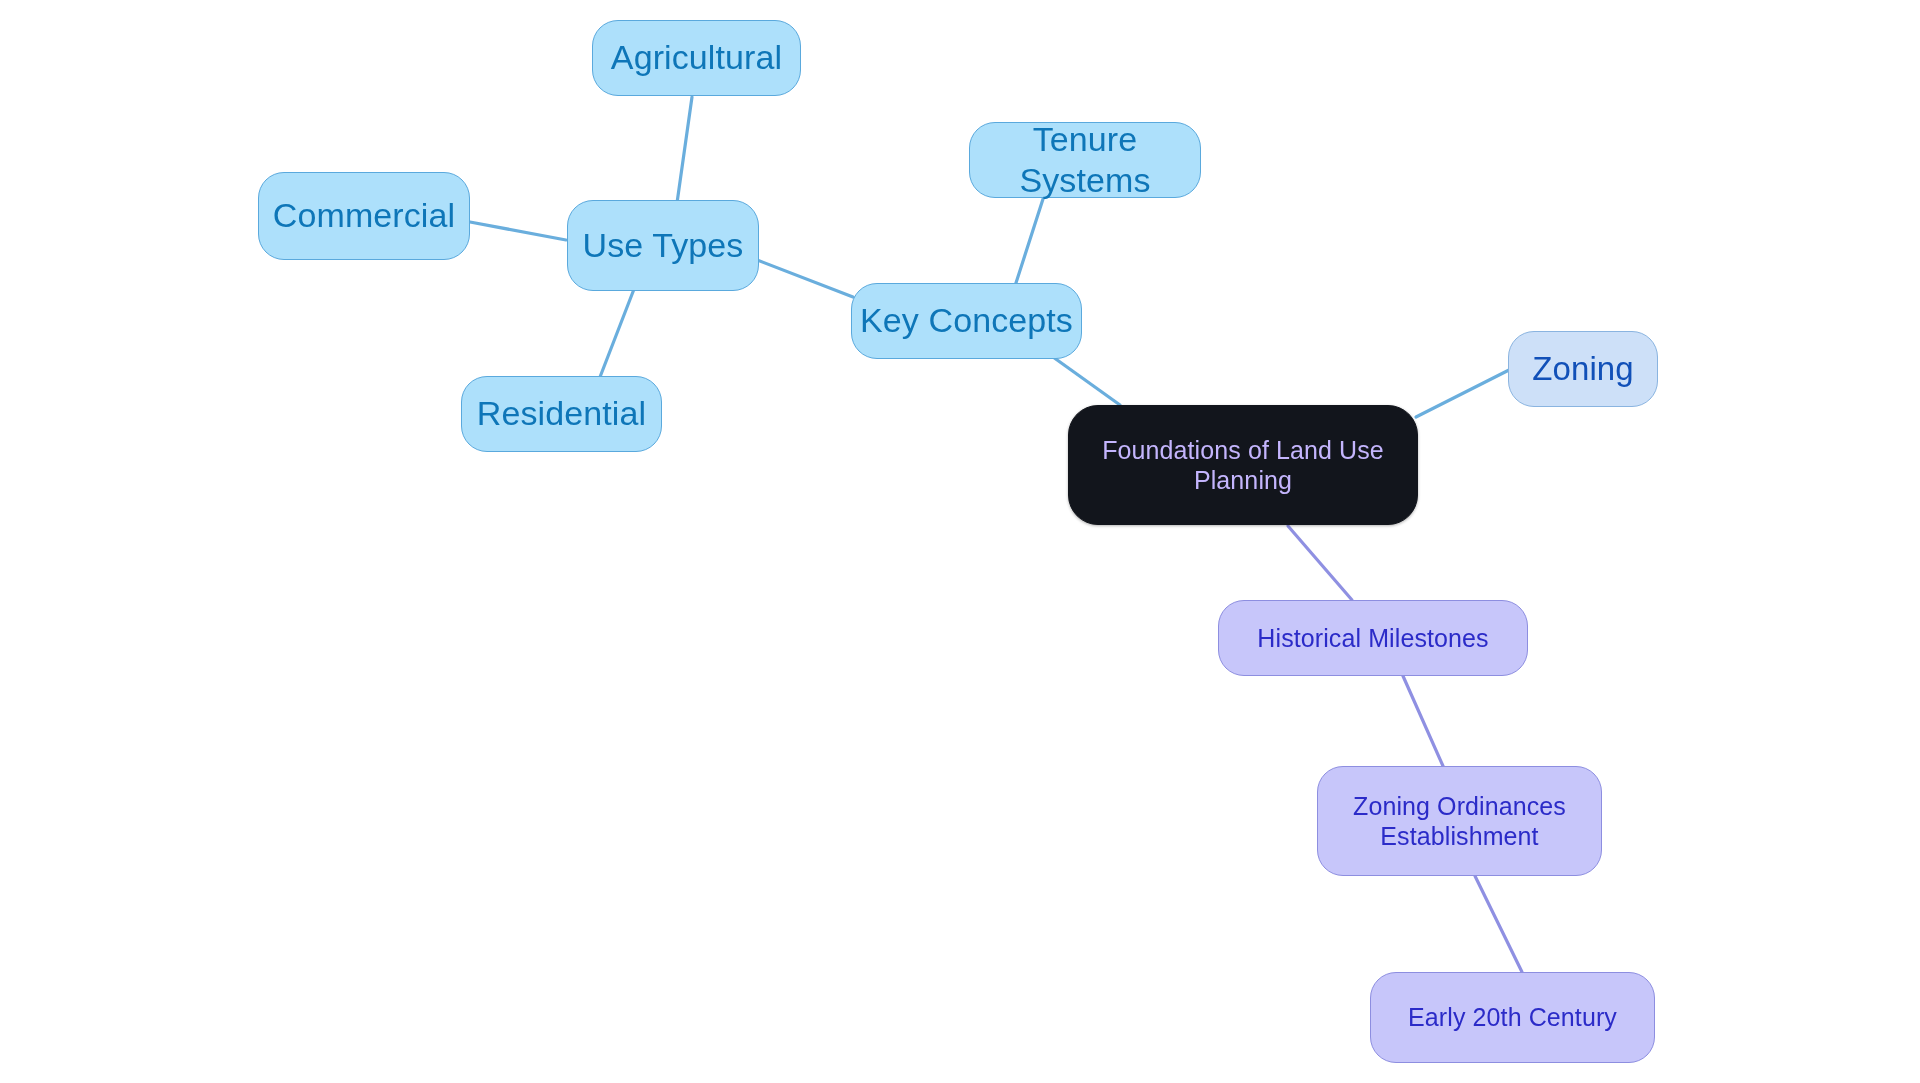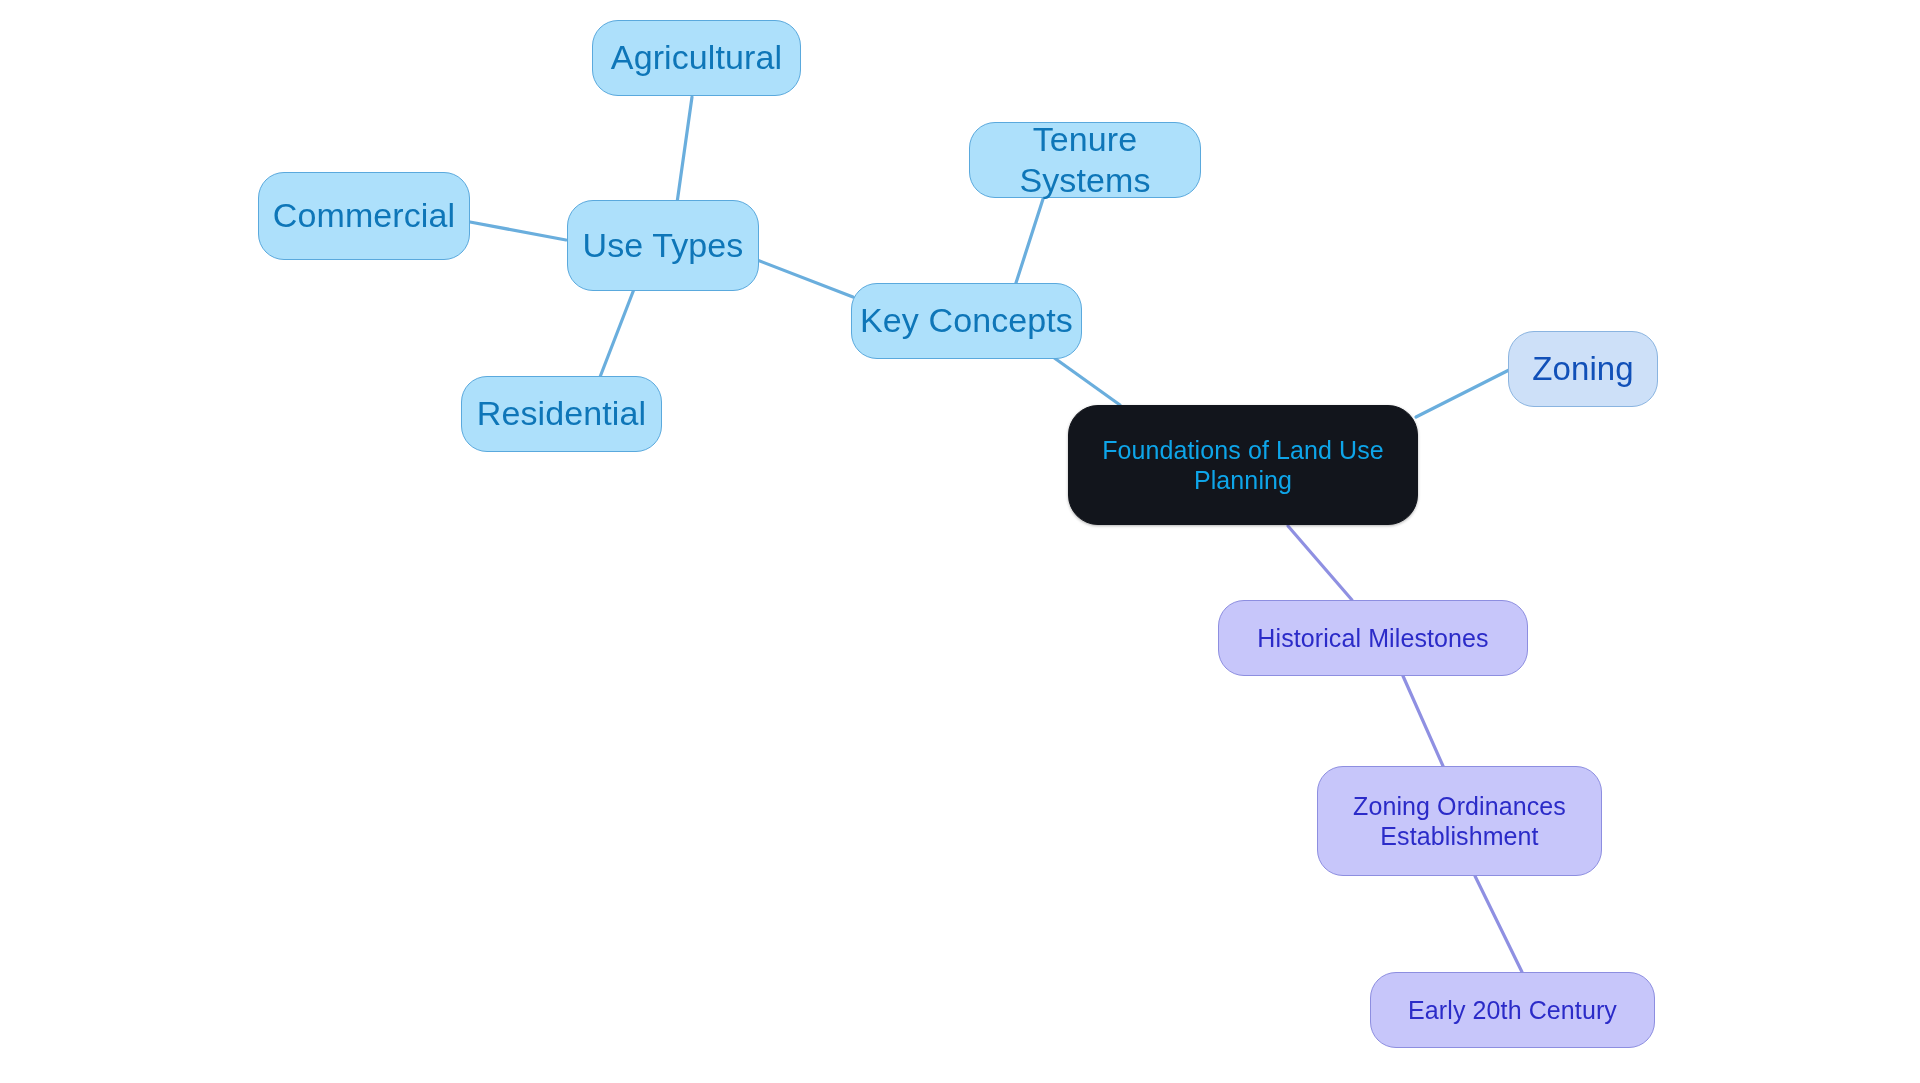--- a/index.html
+++ b/index.html
@@ -33,21 +33,21 @@
     align-items: center;
     justify-content: center;
     text-align: center;
     border-radius: 26px;
     line-height: 1.22;
     white-space: pre-line;
     letter-spacing: 0.1px;
   }
   .node.central {
     background: #12151c;
-    color: #0ea5e9;
+    color: #c4b5fd;
     border: 1px solid #12151c;
     border-radius: 30px;
     font-size: 25px;
     box-shadow: 0 1px 3px rgba(0,0,0,0.30);
   }
   .node.blue {
     background: #ade0fb;
     border: 1.6px solid #5aa9dd;
     color: #0e76b8;
     font-size: 34px;
@@ -87,15 +87,15 @@
       <div class="node blue" style="left: 851px; top: 283px; width: 231px; height: 76px;">Key Concepts</div>
       <div class="node blue" style="left: 969px; top: 122px; width: 232px; height: 76px;">Tenure Systems</div>
       <div class="node blue" style="left: 567px; top: 200px; width: 192px; height: 91px;">Use Types</div>
       <div class="node blue" style="left: 592px; top: 20px; width: 209px; height: 76px;">Agricultural</div>
       <div class="node blue" style="left: 258px; top: 156px; width: 212px; height: 88px; margin-top: 16px;">Commercial</div>
       <div class="node blue" style="left: 461px; top: 376px; width: 201px; height: 76px;">Residential</div>
       <div class="node blue-light" style="left: 1508px; top: 331px; width: 150px; height: 76px;">Zoning</div>
       <div class="node purple" style="left: 1218px; top: 600px; width: 310px; height: 76px;">Historical Milestones</div>
       <div class="node purple" style="left: 1317px; top: 766px; width: 285px; height: 110px; text-align: center;">Zoning Ordinances
 Establishment</div>
-      <div class="node purple" style="left: 1370px; top: 972px; width: 285px; height: 76px;">Early 20th Century</div>
+      <div class="node purple" style="left: 1370px; top: 972px; width: 285px; height: 91px;">Early 20th Century</div>
     </div>
 </div>
 
 </body></html>

